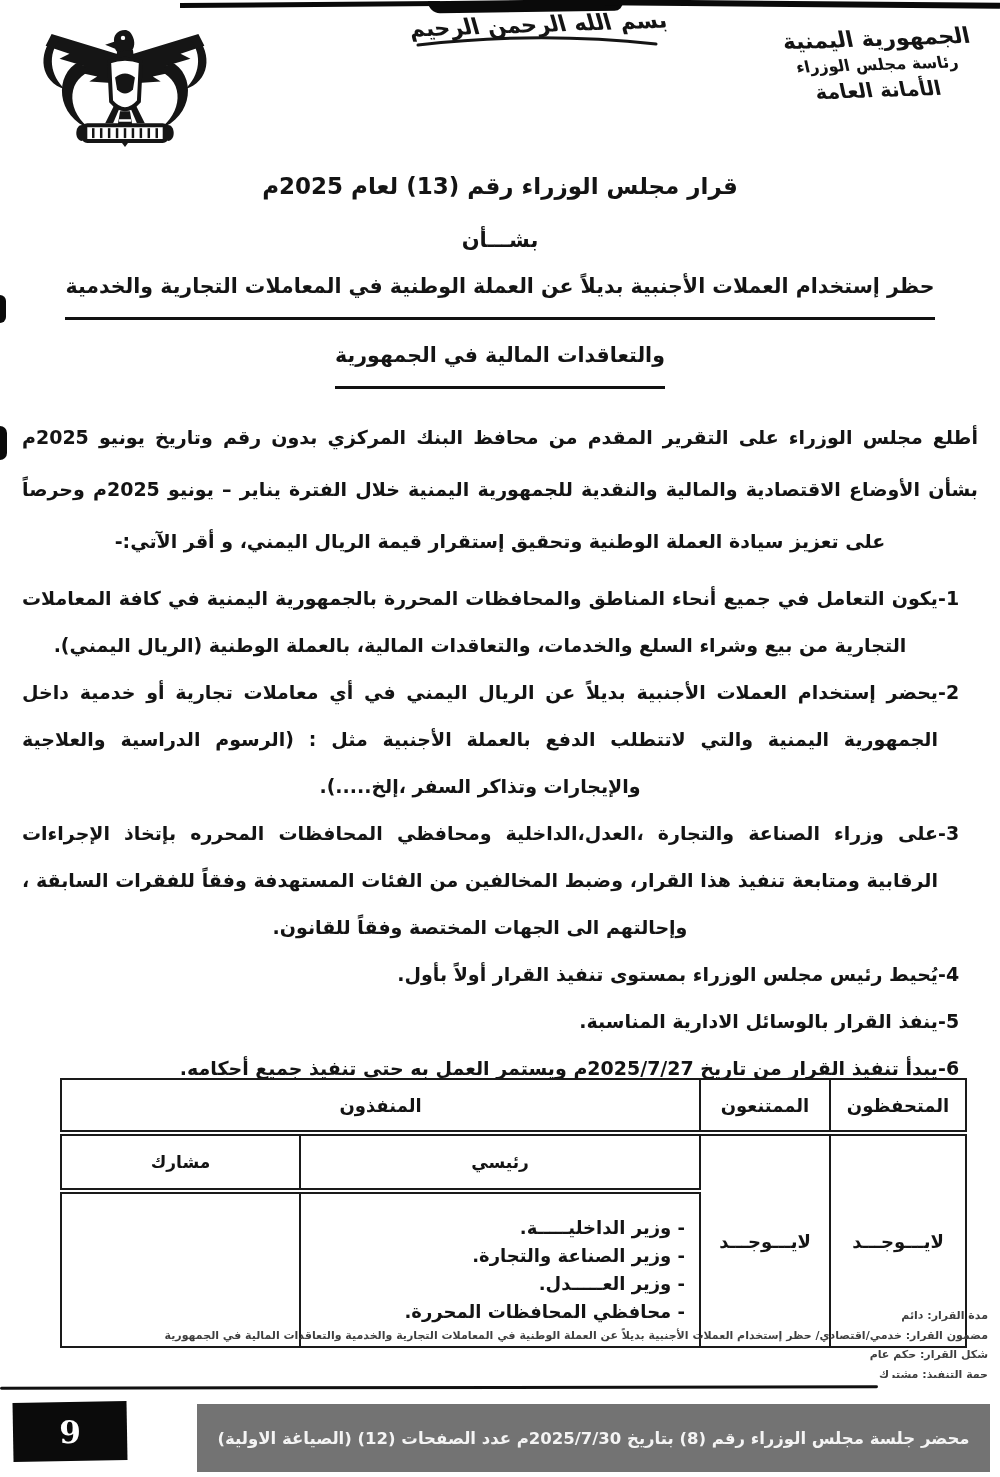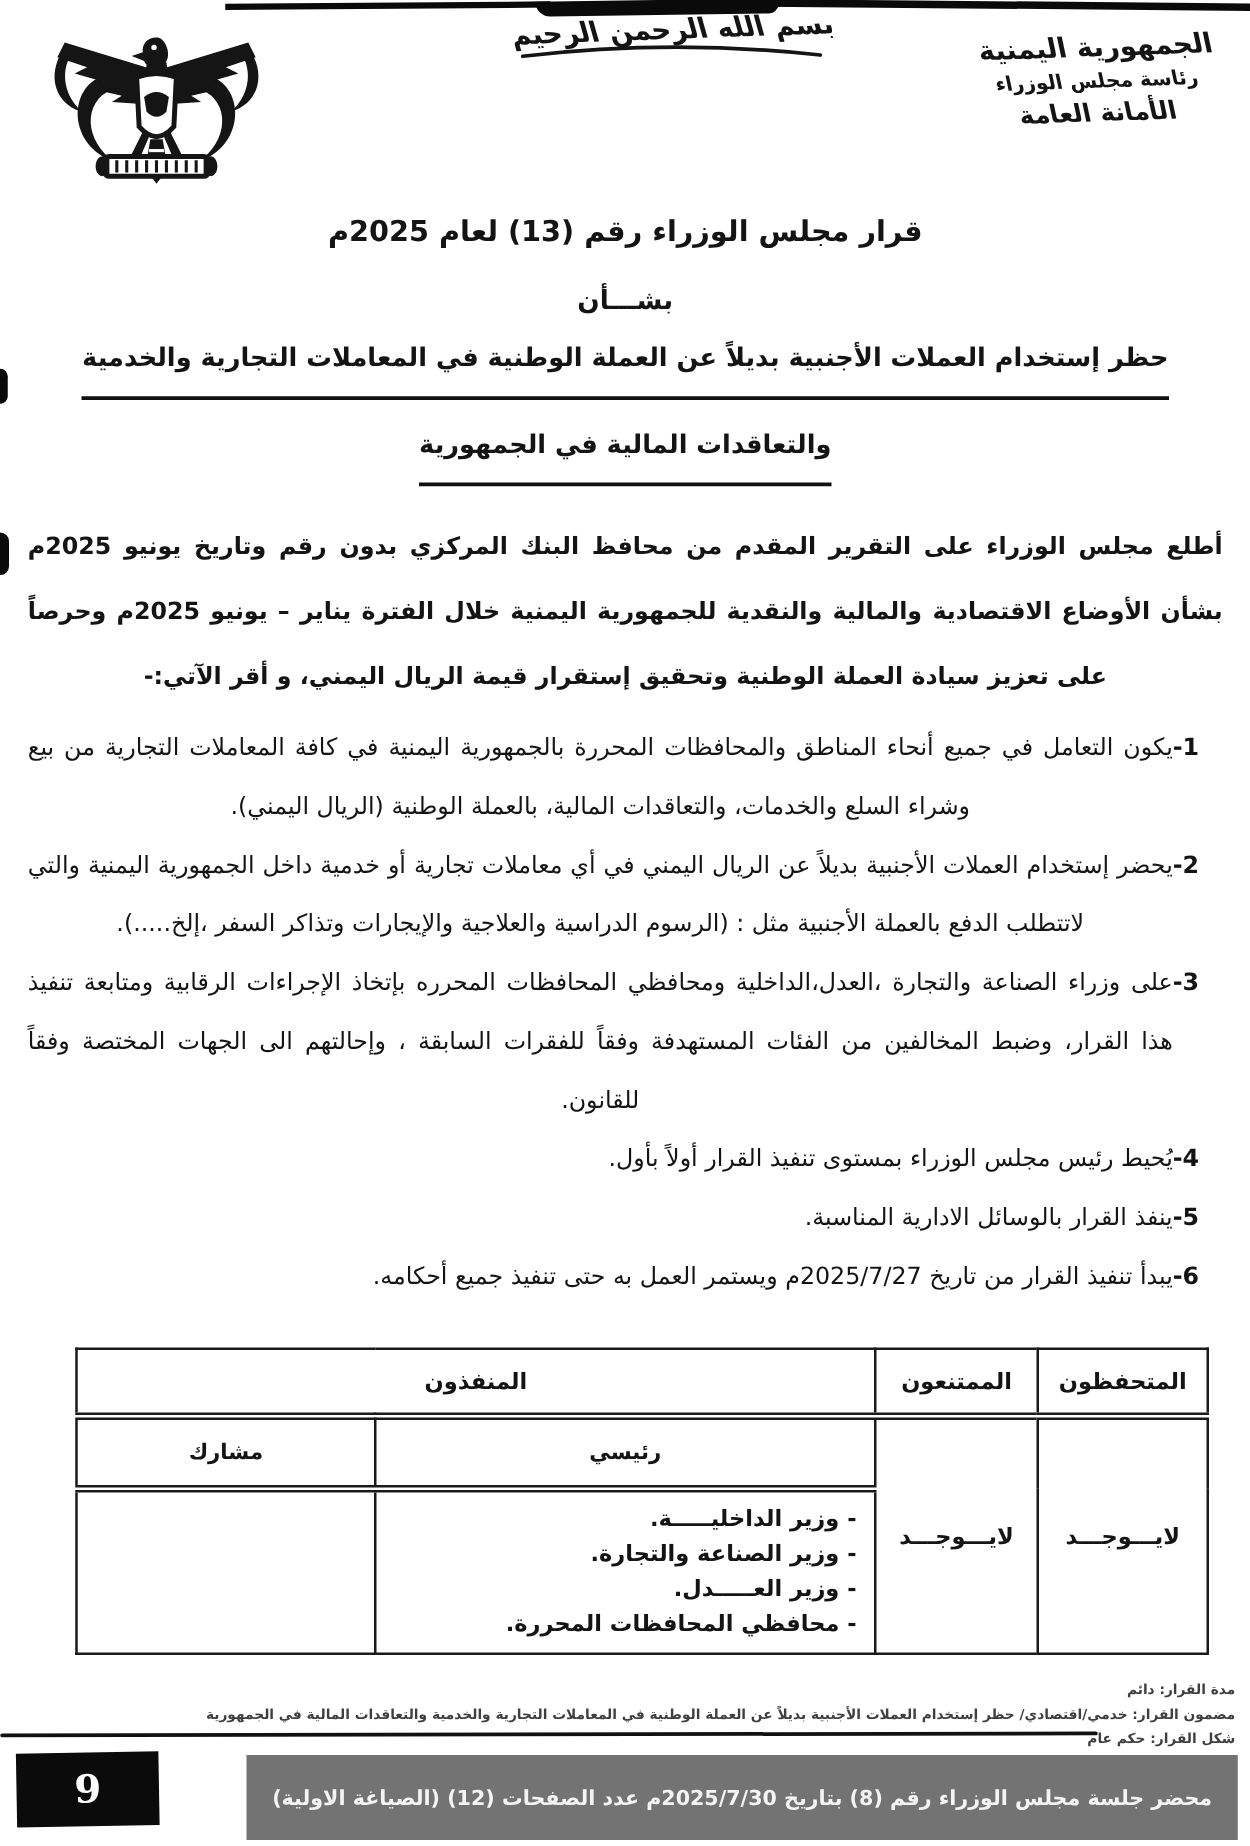--- a/index.html
+++ b/index.html
@@ -34,36 +34,36 @@
   .subject-line + .subject-line{margin-top:20px;}
   .subject-line span{display:inline-block;font-size:20.5px;font-weight:bold;line-height:30px;
     padding-bottom:16px;border-bottom:3.5px solid #111;}
   .preamble{margin-top:22px;font-size:19px;font-weight:bold;line-height:52px;
     text-align:justify;text-align-last:center;}
   .items{margin-top:8px;}
   .item{display:flex;direction:rtl;}
   .item-num{flex:0 0 40px;font-size:19px;font-weight:bold;line-height:47px;
     direction:ltr;text-align:left;}
   .item-num::before{content:"-";}
-  .item-text{flex:1;font-size:19px;font-weight:normal;line-height:47px;
+  .item-text{flex:1;font-size:19px;font-weight:bold;line-height:47px;
     text-align:justify;text-align-last:center;}
   .item-text.last-right{text-align-last:right;}
   
   .decision-table{position:absolute;top:1078px;left:60px;width:905px;border-collapse:collapse;
     table-layout:fixed;direction:rtl;}
   .decision-table td{border:2.5px solid #1a1a1a;font-weight:bold;text-align:center;
     vertical-align:middle;padding:0;}
   .decision-table tr.hdr1 td{height:50px;font-size:18px;border-bottom:6px double #1a1a1a;}
   .decision-table td.subhdr{height:52px;font-size:17px;border-bottom:6px double #1a1a1a;}
   .decision-table td.none-cell{font-size:18px;letter-spacing:0;margin-top:24px;}
-  .decision-table td.exec-list{height:116px;text-align:right;padding:6px 14px;}
+  .decision-table td.exec-list{height:116px;text-align:right;padding:18px 14px;}
   .exec-line{font-size:18px;font-weight:bold;line-height:28px;white-space:nowrap;}
   
   .metadata{position:absolute;top:1306px;right:12px;width:965px;direction:rtl;text-align:right;
-    color:#3f3f3f;font-weight:bold;font-size:11px;line-height:19.5px;filter:blur(.3px);margin-top:36px;}
+    color:#3f3f3f;font-weight:bold;font-size:11px;line-height:19.5px;filter:blur(.3px);}
   .meta-clip{height:13px;overflow:hidden;}
   .sep-line{position:absolute;top:1386px;left:0;width:878px;height:3px;background:#111;
     border-radius:2px;transform:rotate(-.1deg);}
   .footer-bar{position:absolute;left:197px;top:1404px;width:793px;height:68px;background:#737373;
     color:#f4f4f4;display:flex;align-items:center;justify-content:center;direction:rtl;}
   .footer-bar span{font-size:16.5px;font-weight:bold;letter-spacing:0;}
   .page-num-box{position:absolute;left:13px;top:1402px;width:114px;height:59px;background:#0b0b0b;
     color:#ffffff;display:flex;align-items:center;justify-content:center;transform:rotate(-1deg);}
   .page-num-box span{font-family:"DejaVu Serif", serif;font-size:31px;font-weight:bold;}
 </style>

